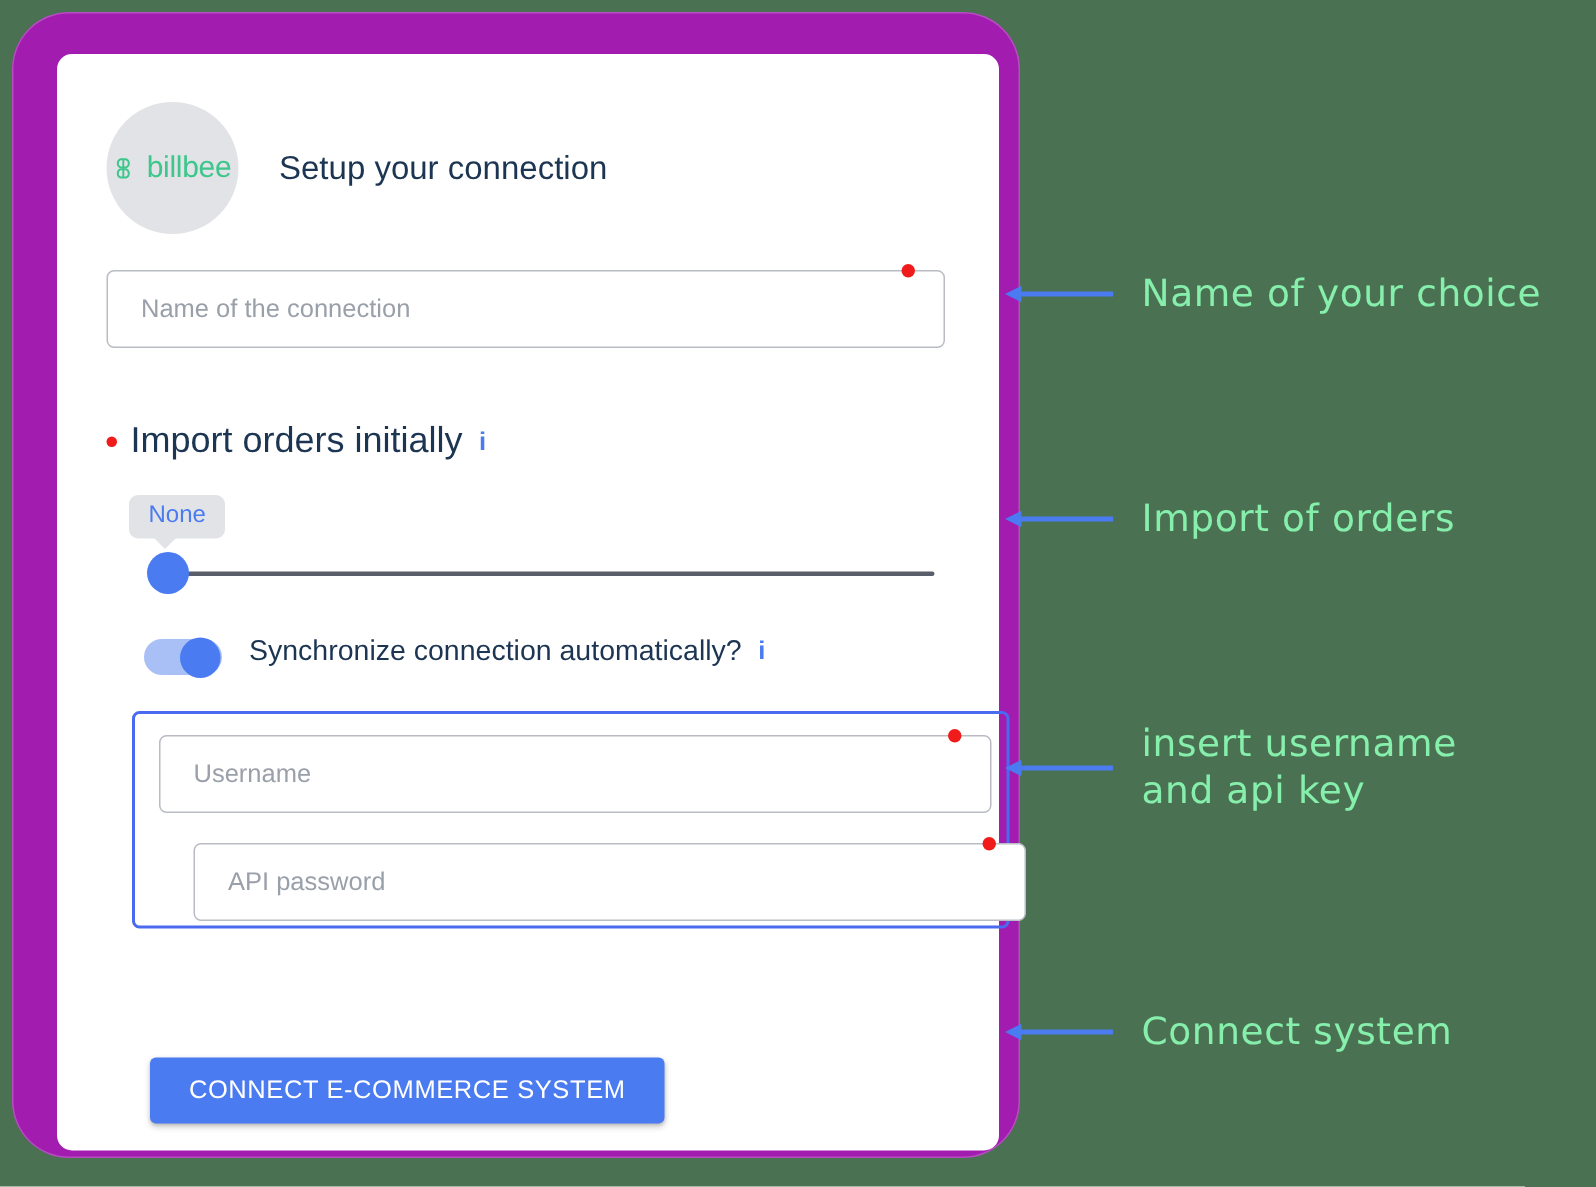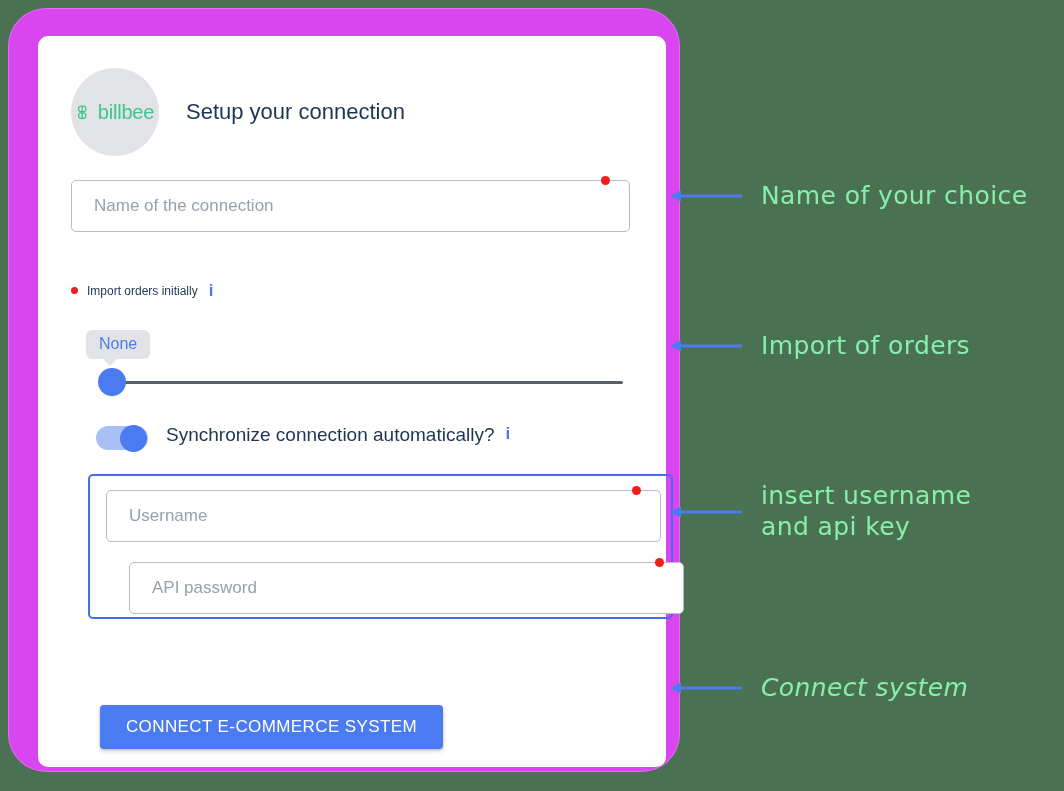--- a/index.html
+++ b/index.html
@@ -15,21 +15,21 @@
     position: relative;
   }
 
   
   #device-frame {
     position: absolute;
     left: 8px;
     top: 8px;
     width: 672px;
     height: 764px;
-    background: #d946ef;
+    background: #a21caf;
     border-radius: 38px;
     box-sizing: border-box;
   }
   #device-frame::after {
     content: "";
     position: absolute;
     inset: 0;
     border-radius: 38px;
     box-shadow: inset 0 0 0 1px rgba(255,255,255,.22);
     pointer-events: none;
@@ -135,21 +135,21 @@
   .bullet-dot {
     width: 7px;
     height: 7px;
     border-radius: 50%;
     background: #f01b1b;
     flex: none;
     margin-right: 9px;
   }
   #import-orders-label {
     color: #1c3552;
-    font-size: 12px;
+    font-size: 24px;
     line-height: 1;
   }
   .info-icon {
     margin-left: 11px;
     color: #4a7bf0;
     font-size: 17px;
     font-weight: bold;
     font-style: normal;
     line-height: 1;
     cursor: pointer;
@@ -324,21 +324,21 @@
     font-size: 25px;
     line-height: 1.22;
     letter-spacing: 0.4px;
     white-space: pre-line;
     font-family: "DejaVu Sans", sans-serif;
     font-weight: 500;
   }
   #annotation-name   { left: 668px; top: 181px; }
   #annotation-import { left: 668px; top: 331px; }
   #annotation-creds  { left: 668px; top: 481px; align-items: center; }
-  #annotation-connect{ left: 668px; top: 673px; font-style: italic; }
+  #annotation-connect{ left: 668px; top: 673px; }
 </style>
 </head>
 <body>
 
 <div id="device-frame">
 
   <div id="setup-card">
 
     <div id="card-header">
       <div id="brand-avatar">

